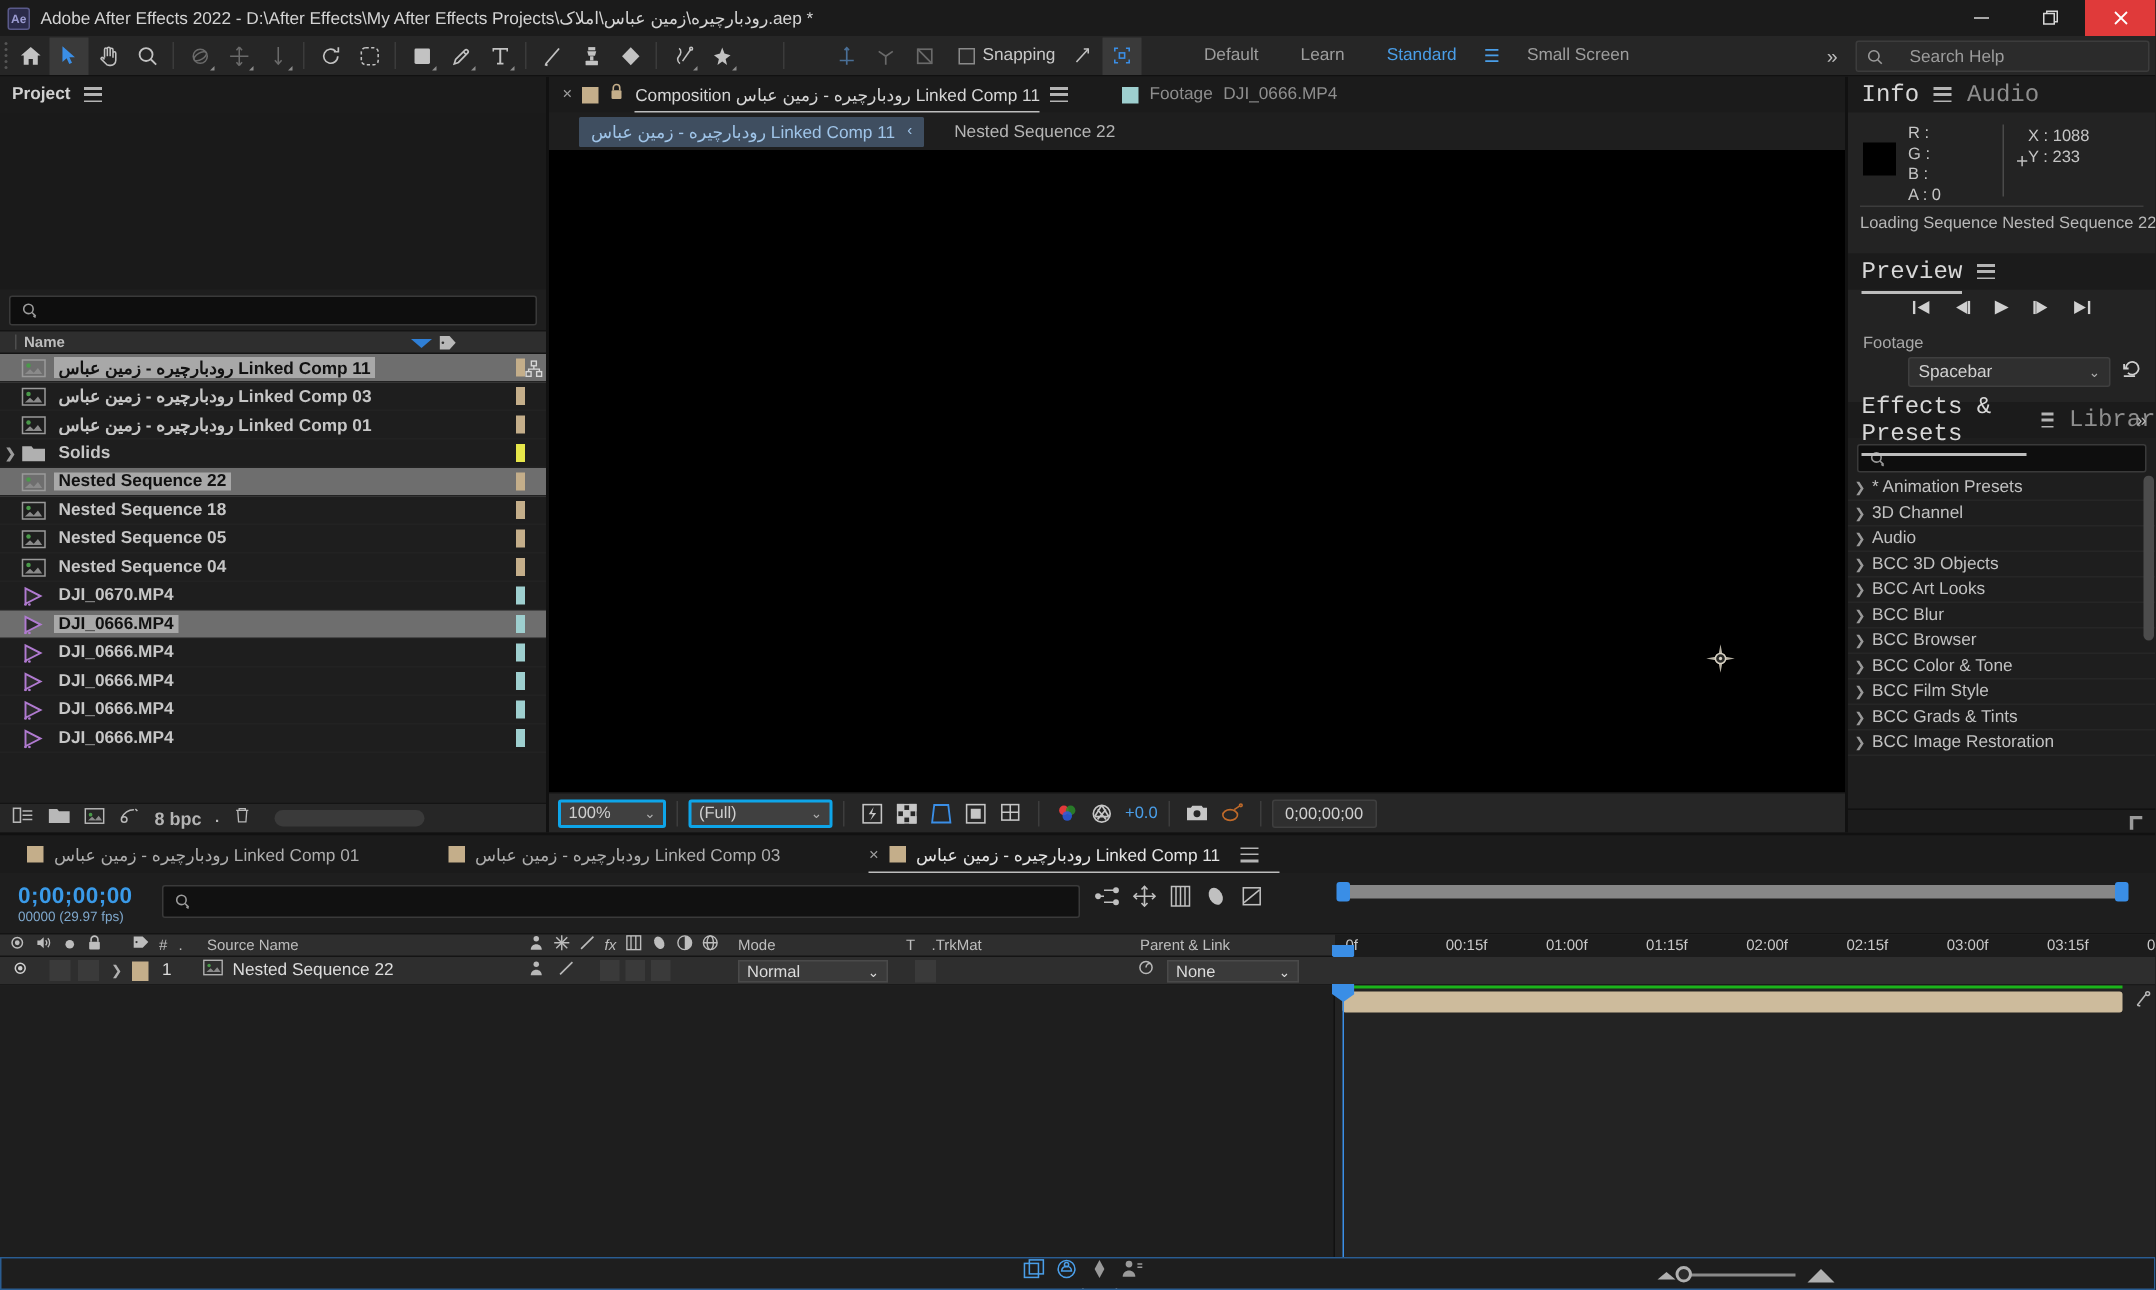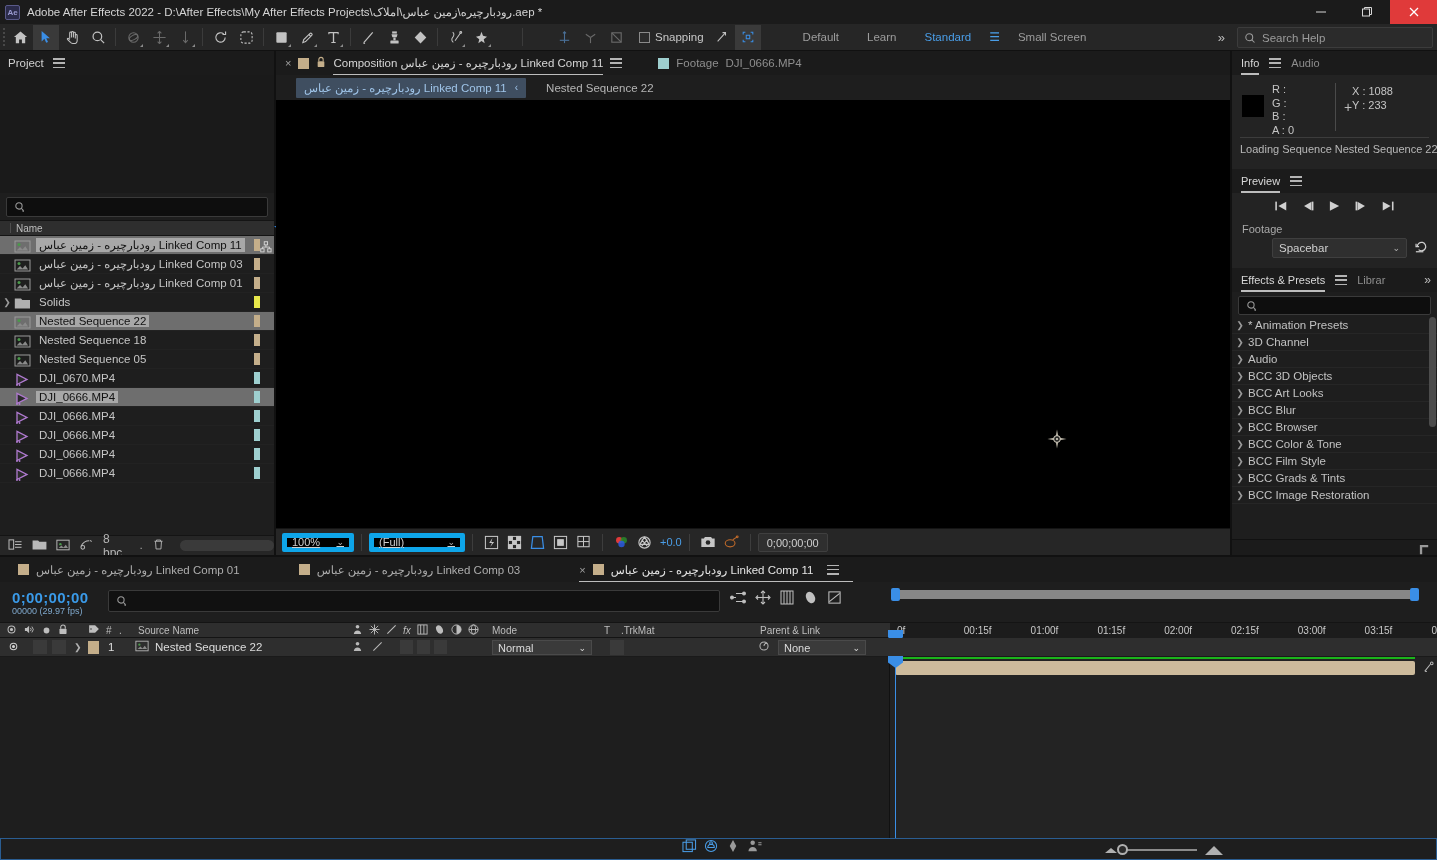--- a/index.html
+++ b/index.html
@@ -48,29 +48,29 @@
   .chk { width: 11px; height: 11px; border: 1px solid #8a8a8a; background: #2b2b2b; }
   .snap-label { font-size: 11.5px; color: #c8c8c8; }
   .ws-area { display: flex; align-items: center; margin-left: 28px; }
   .ws-item { font-size: 11.5px; color: #9d9d9d; padding: 0 14px; }
   .ws-item.active { color: #4a9ee8; }
   .ws-burger { color: #4a9ee8; font-size: 12px; padding: 0 4px; }
   .chev-more { position: absolute; right: 212px; color: #bcbcbc; font-size: 13px; }
   .search-help {
     position: absolute; right: 4px; top: 3px; width: 196px; height: 21px;
     background: #2b2b2b; border: 1px solid #3c3c3c; border-radius: 2px;
-    display: flex; align-items: center; padding-left: 6px; gap: 6px;
+    display: flex; align-items: center; padding-left: 6px; gap: 17px;
   }
   .search-help span { font-size: 11.5px; color: #9c9c9c; }
 
   
   .body-row { display: flex; flex: 0 0 504px; height: 504px; }
 
   
-  .project-panel { width: 276px; background: #1e1e1e; display: flex; flex-direction: column; border-right: 2px solid #111; }
+  .project-panel { width: 366px; background: #1e1e1e; display: flex; flex-direction: column; border-right: 2px solid #111; font-weight: bold; }
   .panel-tabbar { height: 24px; background: #1b1b1b; display: flex; align-items: center; padding-left: 8px; gap: 9px; }
   .panel-tab { font-size: 11.5px; color: #d0d0d0; }
   .burger { width: 12px; height: 10px; display: flex; flex-direction: column; justify-content: space-between; }
   .burger i { display: block; height: 1.5px; background: #b4b4b4; }
   .proj-thumb { height: 118px; background: #1a1a1a; }
   .proj-search { margin: 4px 6px 3px; height: 20px; background: #0e0e0e; border: 1px solid #3a3a3a; border-radius: 2px; display: flex; align-items: center; padding-left: 7px; }
   .proj-colhead { height: 16px; background: #2e2e2e; border-top: 1px solid #141414; border-bottom: 1px solid #141414; display: flex; align-items: center; position: relative; }
   .proj-colhead .lbl { font-size: 10px; color: #bdbdbd; margin-left: 16px; }
   .proj-colhead .vline { position: absolute; left: 10px; top: 2px; bottom: 2px; width: 1px; background: #4e4e4e; }
   .sortarrow { position: absolute; left: 274px; top: 5px; width: 0; height: 0; border-left: 7px solid transparent; border-right: 7px solid transparent; border-top: 6px solid #2f7fd6; }
@@ -97,32 +97,32 @@
   .lock-ic { color: #c4ae8a; }
   .comp-tab-txt { font-size: 11.5px; color: #d6d6d6; border-bottom: 2px solid #bdbdbd; padding-bottom: 4px; margin-bottom: -6px; }
   .footage-txt { font-size: 11.5px; color: #8e8e8e; }
   .breadcrumb { height: 25px; background: #1e1e1e; display: flex; align-items: center; padding-left: 20px; gap: 0; }
   .bc-chip { background: #3f4e60; color: #9fc4e8; font-size: 11.5px; padding: 3px 8px; display: flex; align-items: center; gap: 8px; border-radius: 1px; }
   .bc-chip .arr { color: #9fc4e8; font-size: 10px; }
   .bc-plain { font-size: 11.5px; color: #b5b5b5; margin-left: 20px; }
   .comp-canvas { flex: 1; background: #000; position: relative; margin: 0 0 0 0; }
   .anchor { position: absolute; left: 771px; top: 329px; }
   .comp-bottombar { height: 27px; background: #262626; display: flex; align-items: center; gap: 0; padding-left: 6px; border-top: 1px solid #141414; }
-  .drop { height: 19px; background: #000000; border: 5px solid #0ea5e9; border-radius: 2px; display: flex; align-items: center; justify-content: space-between; padding: 0 5px; font-size: 11px; color: #cfcfcf; text-decoration: underline; }
+  .drop { height: 19px; background: #404040; border: 2px solid #0ea5e9; border-radius: 2px; display: flex; align-items: center; justify-content: space-between; padding: 0 5px; font-size: 11px; color: #cfcfcf; }
   .drop .cv { font-size: 9px; color: #b0b0b0; margin-left: 8px; }
   .vsep { width: 1px; height: 17px; background: #3d3d3d; margin: 0 7px; }
   .cbtn { width: 23px; height: 21px; display: flex; align-items: center; justify-content: center; color: #c6c6c6; position: relative; }
   .cbtn.on svg { color: #3a8ee6; }
   .plus00 { font-size: 11px; color: #4a9ee8; margin-left: 4px; }
   .tcbox { height: 19px; background: #2f2f2f; border: 1px solid #3f3f3f; border-radius: 2px; font-size: 11px; color: #cfcfcf; padding: 0 8px; line-height: 18px; }
 
   
   .right-dock { width: 205px; background: #1e1e1e; display: flex; flex-direction: column; }
   .rp-tabbar { height: 24px; background: #1b1b1b; display: flex; align-items: center; padding-left: 9px; gap: 10px; position: relative; }
-  .rp-tab { font-size: 11px; color: #8e8e8e; }
+  .rp-tab { font-size: 16px; color: #8e8e8e; font-family: Liberation Mono, monospace; }
   .rp-tab.active { color: #d8d8d8; border-bottom: 2px solid #bdbdbd; padding-bottom: 4px; margin-bottom: -6px; }
   .info-body { height: 94px; background: #232323; position: relative; padding: 8px 0 0 10px; }
   .color-chip { position: absolute; left: 10px; top: 20px; width: 22px; height: 22px; background: #000; }
   .rgba { position: absolute; left: 40px; top: 8px; font-size: 11px; color: #c5c5c5; line-height: 13.5px; }
   .infosep { position: absolute; left: 103px; top: 8px; width: 1px; height: 48px; background: #4a4a4a; }
   .xy { position: absolute; left: 120px; top: 9px; font-size: 11px; color: #c5c5c5; line-height: 14px; }
   .crosshair { position: absolute; left: 112px; top: 24px; color: #bdbdbd; font-size: 14px; }
   .info-line { position: absolute; left: 8px; right: 8px; top: 62px; height: 1px; background: #3c3c3c; }
   .info-status { position: absolute; left: 8px; top: 68px; font-size: 11px; color: #b8b8b8; white-space: nowrap; }
   .preview-body { background: #232323; padding-bottom: 6px; }
@@ -483,20 +483,30 @@
             <span class="ico"><svg width="17" height="13" viewBox="0 0 17 13" fill="none" stroke="#9a9a9a" stroke-width="1">
                 <rect x="1" y="1" width="15" height="11"></rect>
                 <circle cx="5" cy="4.6" r="1.5" fill="#4a9a4a" stroke="none"></circle>
                 <path d="M2.6 10.4l3.4-3.3 2.5 2.4 2.8-3.2 2.8 4.1" fill="#8a8a8a" stroke="none"></path>
               </svg></span>
             <span class="nm">Nested Sequence 05</span>
             <span class="swatch" style="background:#c4ae8a"></span>
           </div>
           <div class="prow">
             <span class="disc"></span>
+            <span class="ico"><svg width="17" height="13" viewBox="0 0 17 13" fill="none" stroke="#9a9a9a" stroke-width="1">
+                <rect x="1" y="1" width="15" height="11"></rect>
+                <circle cx="5" cy="4.6" r="1.5" fill="#4a9a4a" stroke="none"></circle>
+                <path d="M2.6 10.4l3.4-3.3 2.5 2.4 2.8-3.2 2.8 4.1" fill="#8a8a8a" stroke="none"></path>
+              </svg></span>
+            <span class="nm">Nested Sequence 04</span>
+            <span class="swatch" style="background:#c4ae8a"></span>
+          </div>
+          <div class="prow">
+            <span class="disc"></span>
             <span class="ico"><svg width="17" height="13" viewBox="0 0 17 13" fill="none">
                 <path d="M3 1.3 13 6.4 3 11.5Z" fill="#2b2b2b" stroke="#b07ad0" stroke-width="1.3"></path>
                 <circle cx="3" cy="12" r="0.9" fill="#b07ad0"></circle>
                 <circle cx="5.6" cy="12" r="0.9" fill="#b07ad0"></circle>
               </svg></span>
             <span class="nm">DJI_0670.MP4</span>
             <span class="swatch" style="background:#9ecfcf"></span>
           </div>
           <div class="prow sel">
             <span class="disc"></span>

